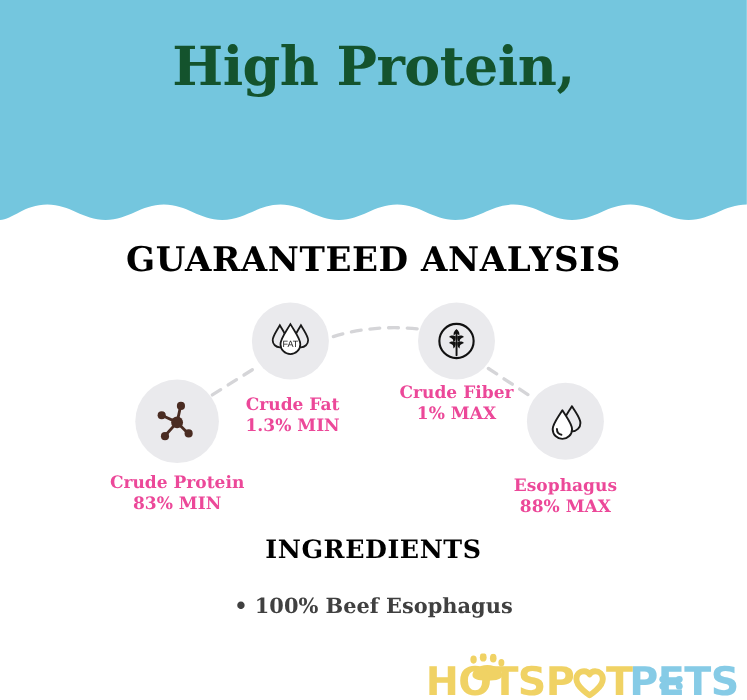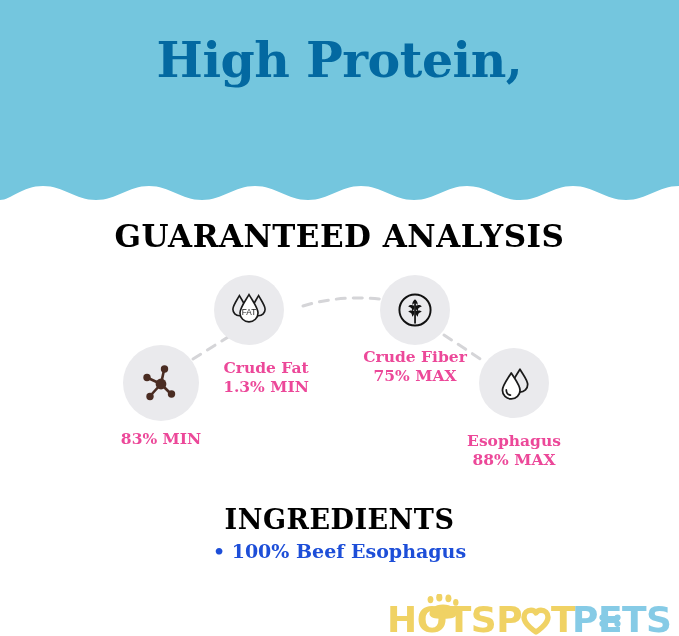--- a/index.html
+++ b/index.html
@@ -14,44 +14,44 @@
 
   
   .hero{
     position:absolute;left:0;top:0;width:679px;height:205px;
     overflow:hidden;
   }
   .hero-bg{position:absolute;left:0;top:0;width:679px;height:205px;}
   .hero-title{
     position:absolute;left:0;top:34px;width:679px;
     text-align:center;
-    color:#0369a1;
+    color:#14532d;
     font-family:"DejaVu Serif", serif;
     font-weight:bold;
     font-size:49px;
     line-height:1.08;
     letter-spacing:-0.5px;
     z-index:2;
   }
   .hero-title .l2{display:block;}
 
   
   .section-title{
     position:absolute;left:0;width:679px;text-align:center;
     color:#000000;
     font-family:"DejaVu Serif", serif;
     font-weight:bold;
     letter-spacing:0.5px;
   }
   #ga-title{top:218px;font-size:31px;}
-  #ing-title{top:504px;font-size:27px;}
+  #ing-title{top:486px;font-size:23px;}
 
   .ing-item{
     position:absolute;left:0;top:540px;width:679px;text-align:center;
-    color:#1d4ed8;
+    color:#404040;
     font-family:"DejaVu Serif", serif;
     font-weight:bold;
     font-size:19px;
   }
 
   
   .analysis{position:absolute;left:0;top:262px;width:679px;height:220px;}
   .connectors{position:absolute;left:0;top:0;width:679px;height:220px;}
 
   .node{position:absolute;}
@@ -127,26 +127,27 @@
             <line x1="24" y1="25" x2="33" y2="34"></line>
           </g>
           <circle cx="24" cy="25" r="5.4" fill="#4a2c22"></circle>
           <circle cx="27.5" cy="10" r="3.7" fill="#4a2c22"></circle>
           <circle cx="10" cy="18.5" r="3.7" fill="#4a2c22"></circle>
           <circle cx="13" cy="37.5" r="3.7" fill="#4a2c22"></circle>
           <circle cx="34.5" cy="35" r="3.7" fill="#4a2c22"></circle>
         </svg>
       </div>
       <div class="node-label" style="left:61px;top:167px;width:200px;">
+        <span>Crude Protein</span>
         <span class="val">83% MIN</span>
       </div>
     </div>
 
     <div class="node">
-      <div class="bubble" style="left:214px;top:13px;width:70px;height:70px;">
+      <div class="bubble" style="left:229px;top:13px;width:70px;height:70px;">
         <svg width="46" height="46" viewBox="0 0 48 48">
           <g fill="none" stroke="#1a1a1a" stroke-width="1.7">
             <path d="M14 9 C10 16 7.2 19.6 7.2 23.2 C7.2 27 10.2 30 14 30 C17.8 30 20.8 27 20.8 23.2 C20.8 19.6 18 16 14 9 Z"></path>
             <path d="M34 9 C30 16 27.2 19.6 27.2 23.2 C27.2 27 30.2 30 34 30 C37.8 30 40.8 27 40.8 23.2 C40.8 19.6 38 16 34 9 Z"></path>
             <path d="M24 8 C18.6 17 14.6 22 14.6 27 C14.6 32.2 18.8 36.4 24 36.4 C29.2 36.4 33.4 32.2 33.4 27 C33.4 22 29.4 17 24 8 Z" fill="#ffffff"></path>
           </g>
           <text x="24" y="29.6" text-anchor="middle" font-family="Liberation Sans, sans-serif" font-size="8.6" fill="#1a1a1a">FAT</text>
         </svg>
       </div>
       <div class="node-label" style="left:166px;top:96px;width:200px;">
@@ -164,21 +165,21 @@
             <path d="M24 12.2 C21.4 14.4 20.6 16.6 21.3 18.6 C22.2 17.4 23.1 16.6 24 16.2 C24.9 16.6 25.8 17.4 26.7 18.6 C27.4 16.6 26.6 14.4 24 12.2 Z"></path>
             <path d="M23.3 19.4 C20.6 18.2 18.2 18.4 16.6 20.1 C18.2 20.6 19.4 21.3 20.3 22.2 C20.7 23.2 20.9 24.3 20.9 25.6 C22.7 24.3 23.5 22.3 23.3 19.4 Z"></path>
             <path d="M24.7 19.4 C27.4 18.2 29.8 18.4 31.4 20.1 C29.8 20.6 28.6 21.3 27.7 22.2 C27.3 23.2 27.1 24.3 27.1 25.6 C25.3 24.3 24.5 22.3 24.7 19.4 Z"></path>
             <path d="M23.3 25.2 C20.6 24 18.2 24.2 16.6 25.9 C18.2 26.4 19.4 27.1 20.3 28 C20.7 29 20.9 30.1 20.9 31.4 C22.7 30.1 23.5 28.1 23.3 25.2 Z"></path>
             <path d="M24.7 25.2 C27.4 24 29.8 24.2 31.4 25.9 C29.8 26.4 28.6 27.1 27.7 28 C27.3 29 27.1 30.1 27.1 31.4 C25.3 30.1 24.5 28.1 24.7 25.2 Z"></path>
           </g>
         </svg>
       </div>
       <div class="node-label" style="left:315px;top:85px;width:200px;">
         <span>Crude Fiber</span>
-        <span class="val">75% MAX</span>
+        <span class="val">1% MAX</span>
       </div>
     </div>
 
     <div class="node">
       <div class="bubble" style="left:479px;top:86px;width:70px;height:70px;">
         <svg width="44" height="44" viewBox="0 0 48 48">
           <g fill="none" stroke="#1a1a1a" stroke-width="1.9" stroke-linejoin="round">
             <path d="M30.5 9 C25.6 17 22.1 21.2 22.1 25.6 C22.1 30.3 25.8 34 30.5 34 C35.2 34 38.9 30.3 38.9 25.6 C38.9 21.2 35.4 17 30.5 9 Z"></path>
             <path d="M21 13 C15.4 22 11.4 26.8 11.4 31.8 C11.4 37.2 15.7 41.4 21 41.4 C26.3 41.4 30.6 37.2 30.6 31.8 C30.6 26.8 26.6 22 21 13 Z" fill="#ffffff"></path>
             <path d="M15.6 31.6 C15.6 34.6 17.6 36.8 20.1 37.3" stroke-linecap="round"></path>

